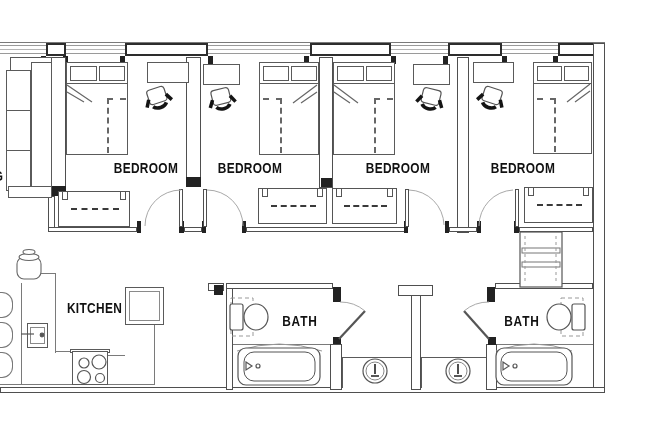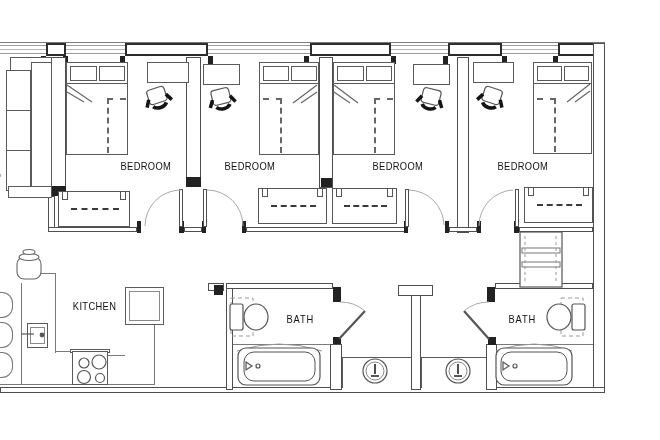--- a/index.html
+++ b/index.html
@@ -12,21 +12,21 @@
   .ln{position:absolute;background:#7a7a7a}
   .fx{position:absolute;box-sizing:border-box;background:#fff;border:1px solid #5a5a5a}
   .fx2{position:absolute;box-sizing:border-box;background:#fff;border:1px solid #8a8a8a}
   .win{position:absolute;box-sizing:border-box;height:9px;border-top:1px solid #9a9a9a;border-bottom:1px solid #9a9a9a}
   .win::after{content:"";position:absolute;left:0;right:0;top:3px;height:1px;background:#b5b5b5}
   .pil{position:absolute;box-sizing:border-box;background:#fff;border:1px solid #5a5a5a}
   .cl{position:absolute;box-sizing:border-box;background:#fff;border:1px solid #555}
   .cd{position:absolute;height:0;border-top:2px dashed #3a3a3a}
   .nt{position:absolute;box-sizing:border-box;width:6px;height:9px;top:-1px;background:#fff;border:1px solid #555}
   .chair{position:absolute;box-sizing:border-box;background:#fff;border:1px solid #777;border-left:none;border-radius:0 11px 11px 0}
-  .lbl{position:absolute;font-weight:400;font-size:11px;letter-spacing:.4px;color:#111;text-align:center;white-space:nowrap}
+  .lbl{position:absolute;font-weight:700;font-size:14px;letter-spacing:.4px;color:#111;text-align:center;white-space:nowrap}
   .lbl span{display:inline-block;transform:scaleX(.85)}
   svg.ov{position:absolute;left:0;top:0;pointer-events:none}
 </style>
 </head>
 <body>
 
 <div id="plan">
 
   <div class="ln" style="left:0;top:42px;width:605px;height:1px"></div>
   <div class="tw" style="left:46px;top:43px;width:20px;height:13px"></div>

